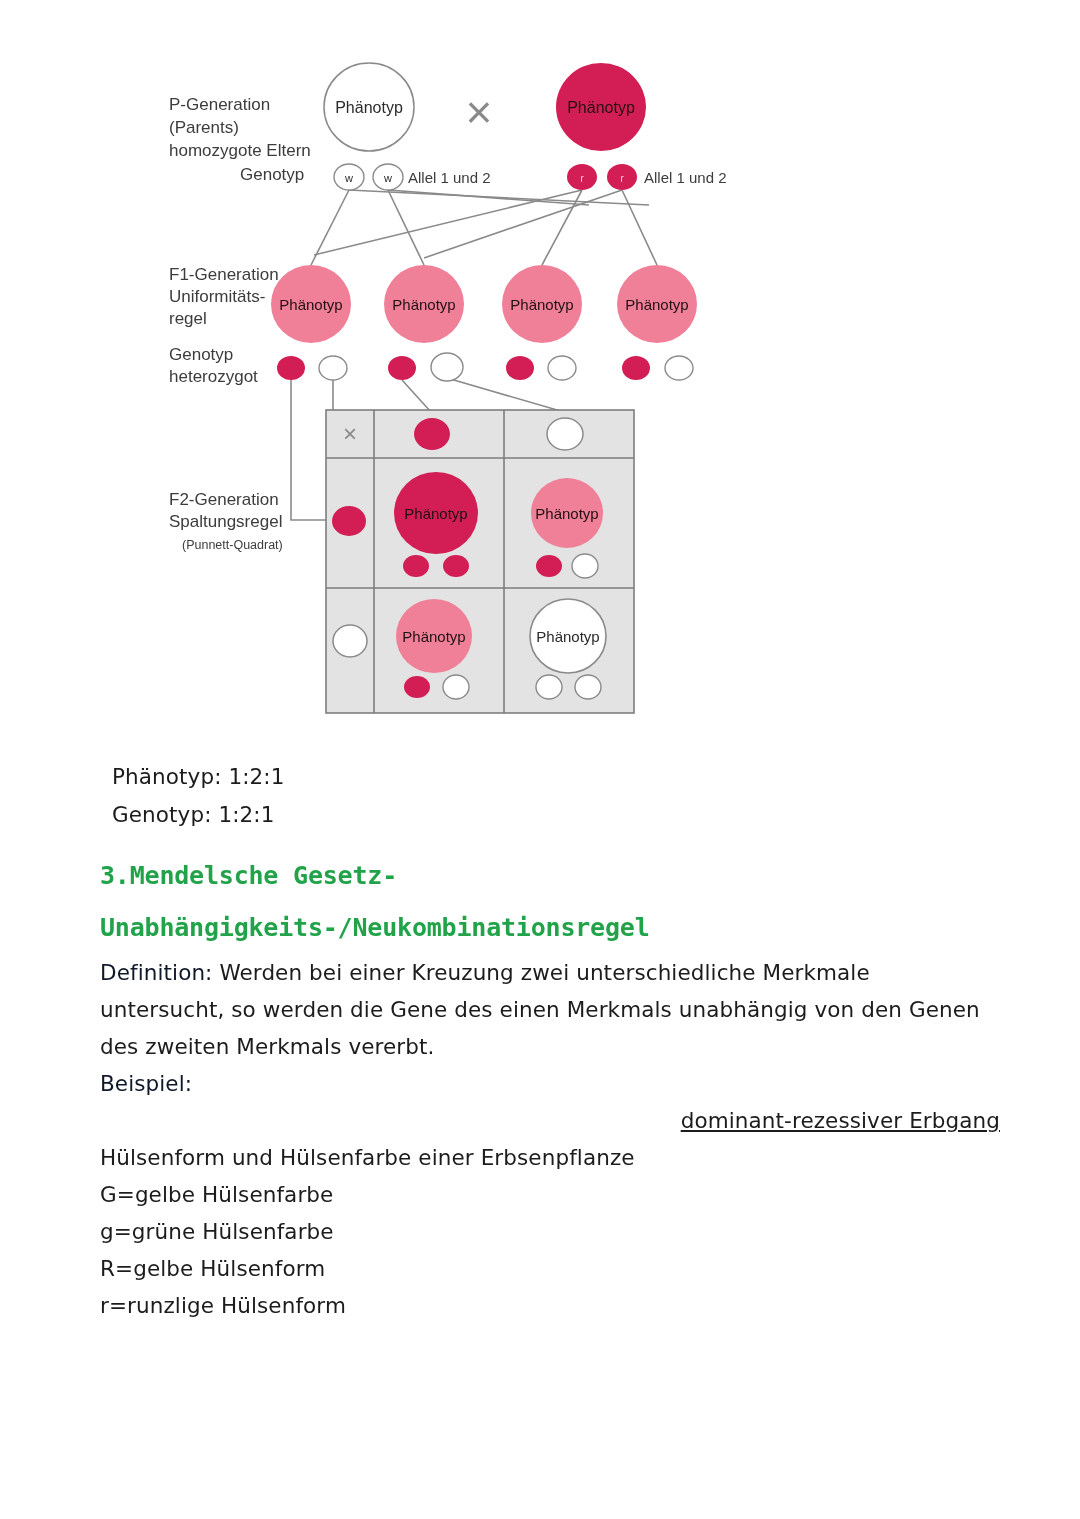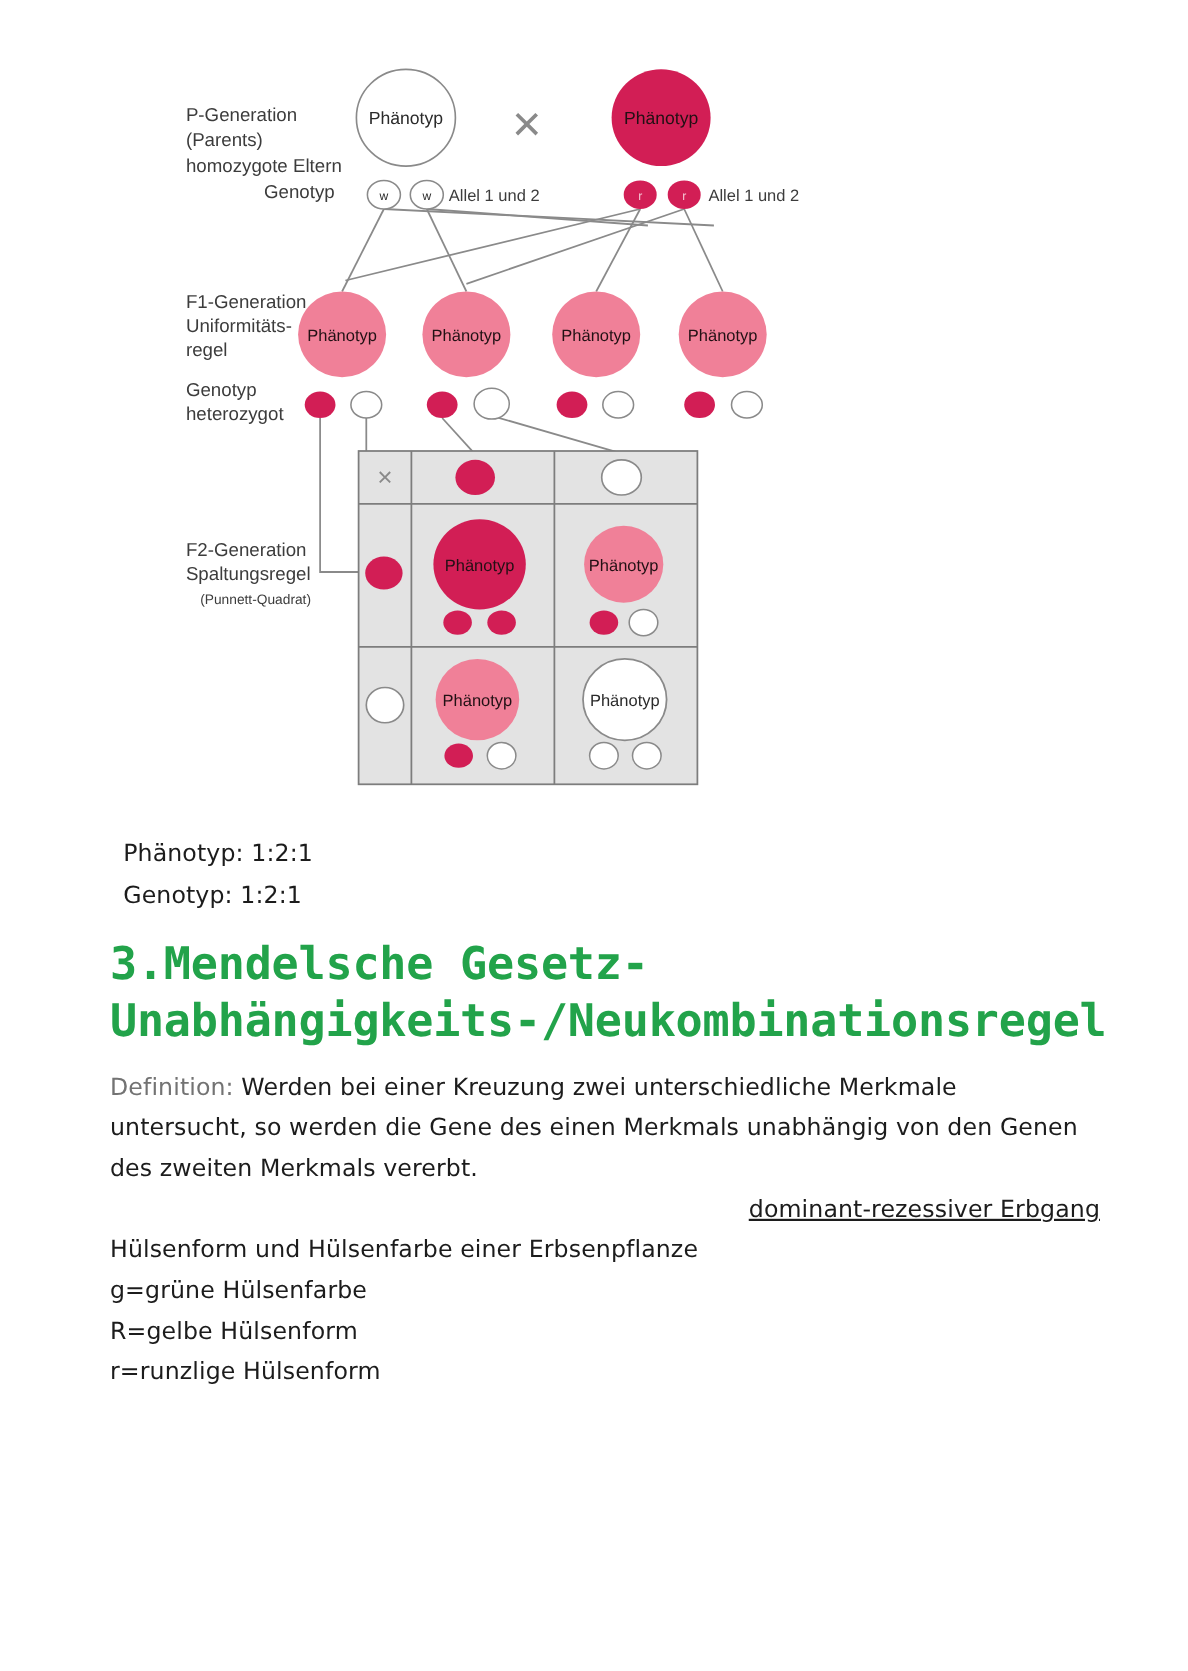--- a/index.html
+++ b/index.html
@@ -42,39 +42,39 @@
     font-family: "DejaVu Sans", sans-serif;
     font-size: 21.5px;
     line-height: 38px;
     color: #1c1c1c;
     letter-spacing: 0.1px;
     margin-left: 12px;
   }
 
   h1.section-heading {
     font-family: "DejaVu Sans Mono", monospace;
-    font-size: 41px;
+    font-size: 25px;
     line-height: 52px;
     font-weight: bold;
     color: #22a34a;
-    margin: 16px 0 16px 0;
+    margin: 16px 0 0 0;
     letter-spacing: -0.2px;
     white-space: pre-line;
   }
 
   .para {
     font-family: "DejaVu Sans", sans-serif;
     font-size: 21.5px;
     line-height: 37px;
     color: #1c1c1c;
     margin: 0;
     letter-spacing: 0.1px;
   }
   .green-label {
-    color: #737373;
+    color: #0f172a;
   }
   .underlined {
     text-decoration: underline;
     text-underline-offset: 2px;
     text-align: right;
   }
 </style>
 </head>
 <body>
 
@@ -213,20 +213,22 @@
   <div class="ratio-line">Genotyp: 1:2:1</div>
 
   <h1 class="section-heading">3.Mendelsche Gesetz-
 Unabhängigkeits-/Neukombinationsregel</h1>
 
   <p class="para">
     <span class="green-label">Definition:</span><span> Werden bei einer Kreuzung zwei unterschiedliche Merkmale untersucht, so werden die Gene des einen Merkmals unabhängig von den Genen des zweiten Merkmals vererbt.</span>
   </p>
 
 
+  <p class="para green-label">Beispiel:</p>
 
   <p class="para underlined">dominant-rezessiver Erbgang</p>
 
   <p class="para">Hülsenform und Hülsenfarbe einer Erbsenpflanze</p>
+  <p class="para">G=gelbe Hülsenfarbe</p>
   <p class="para">g=grüne Hülsenfarbe</p>
   <p class="para">R=gelbe Hülsenform</p>
   <p class="para">r=runzlige Hülsenform</p>
 </div>
 
 </body></html>

